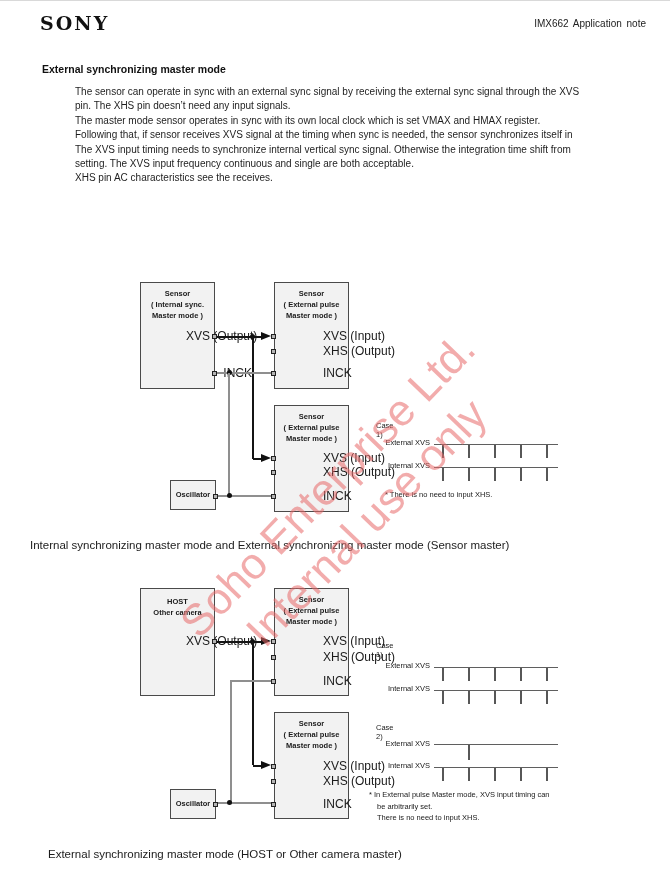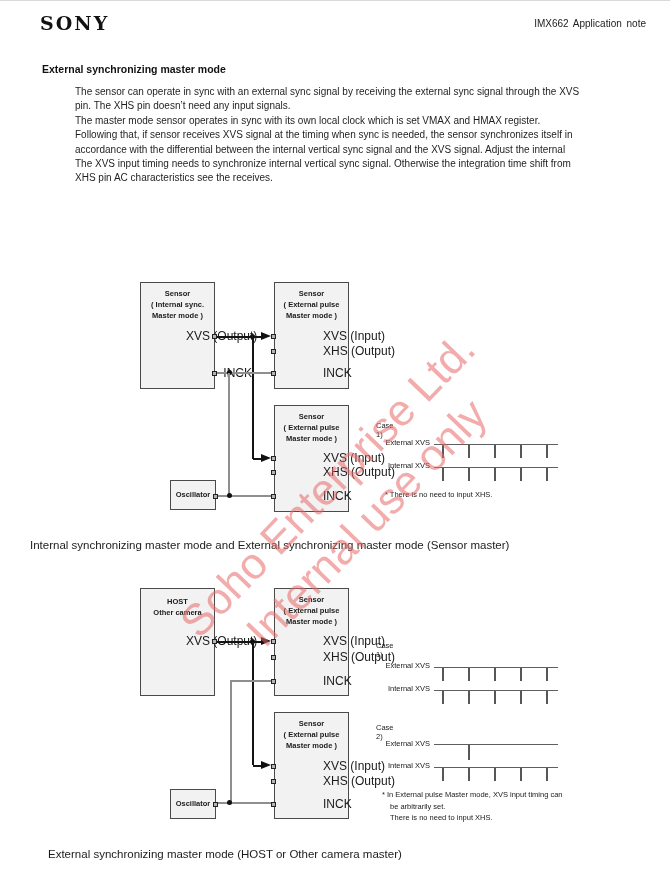--- a/index.html
+++ b/index.html
@@ -55,22 +55,22 @@
 
   <div class="hdr-brand">SONY</div>
   <div class="hdr-doc">IMX662  Application note</div>
 
   <div class="sec-title">External synchronizing master mode</div>
   <div class="bodyblock" style="top:84px">
       <div>The sensor can operate in sync with an external sync signal by receiving the external sync signal through the XVS</div>
       <div>pin. The XHS pin doesn’t need any input signals.</div>
       <div>The master mode sensor operates in sync with its own local clock which is set VMAX and HMAX register.</div>
       <div>Following that, if sensor receives XVS signal at the timing when sync is needed, the sensor synchronizes itself in</div>
-      <div>accordance with the differential between the internal vertical sync signal and the XVS signal. Adjust the internal</div>
       <div>The XVS input timing needs to synchronize internal vertical sync signal. Otherwise the integration time shift from</div>
+      <div>setting. The XVS input frequency continuous and single are both acceptable.</div>
       <div>XHS pin AC characteristics see the receives.</div>
     </div>
   <div class="bodyblock" style="top:228px">
     </div>
 
   <div class="abs" style="left:0;top:0">
 
     <div class="node" style="left:140px;top:281px;width:75px;height:107px">
       <div class="node-title">
         <div>Sensor</div>
@@ -228,21 +228,21 @@
       </div>
     <div class="t-label" style="left:340px;top:760px;width:90px">Internal XVS</div>
     <div class="t-line" style="left:434px;top:766px">
         <span class="tick" style="left: 8px; height: 13px;"></span>
         <span class="tick" style="left: 34px; height: 13px;"></span>
         <span class="tick" style="left: 60px; height: 13px;"></span>
         <span class="tick" style="left: 86px; height: 13px;"></span>
         <span class="tick" style="left: 112px; height: 13px;"></span>
       </div>
 
-    <div class="notes-block" style="left:382px;top:788px">
+    <div class="notes-block" style="left:369px;top:788px">
         <div>* In External pulse Master mode, XVS input timing can</div>
         <div>be arbitrarily set.</div>
         <div>There is no need to input XHS.</div>
       </div>
 
     <div class="caption" style="left:48px;top:847px;width:620px">External synchronizing master mode (HOST or Other camera master)</div>
   </div>
 
   <div class="watermark">
     <div>Soho Enterprise Ltd.</div>

